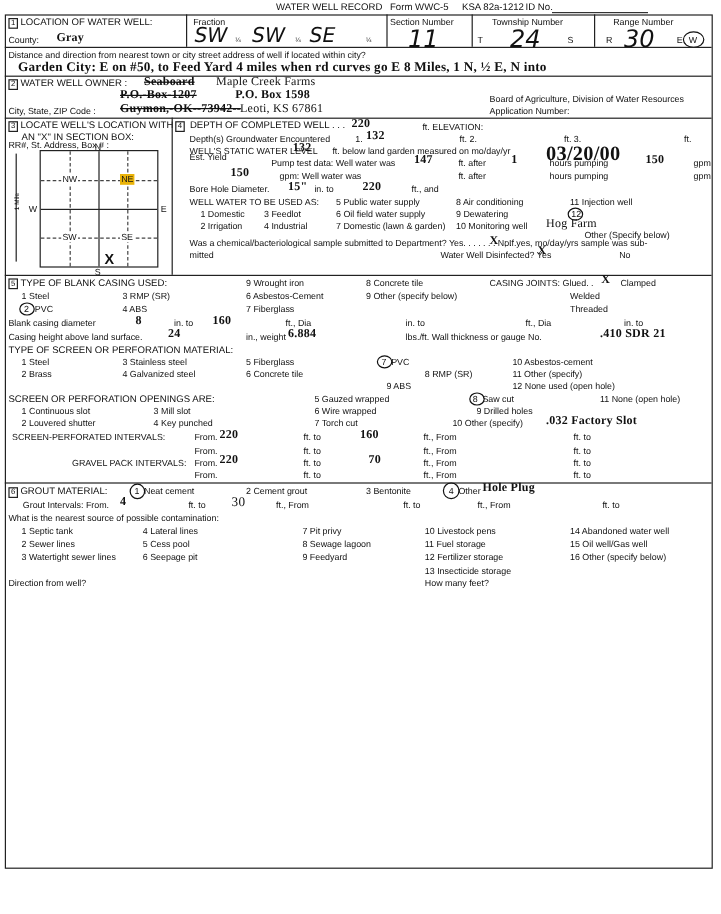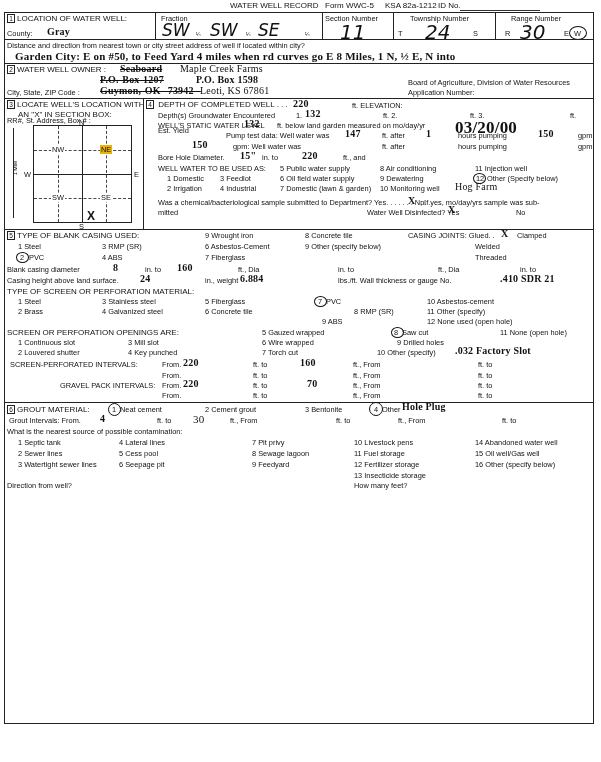--- a/index.html
+++ b/index.html
@@ -130,21 +130,21 @@
 <div class="a s" style="left:380px;top:174px;">9 Dewatering</div>
 <div class="a s" style="left:167px;top:184px;">2 Irrigation</div>
 <div class="a s" style="left:220px;top:184px;">4 Industrial</div>
 <div class="a s" style="left:280px;top:184px;">7 Domestic (lawn &amp; garden)</div>
 <div class="a s" style="left:380px;top:184px;">10 Monitoring well</div>
 <div class="a s" style="left:280px;top:164px;">5 Public water supply</div>
 <div class="a s" style="left:380px;top:164px;">8 Air conditioning</div>
 <div class="a s" style="left:475px;top:164px;">11 Injection well</div>
 <div class="a s" style="left:476px;top:174px;">12</div>
 <div class="circ" style="left:473px;top:173px;width:11px;height:9px;"></div>
-<div class="a s" style="left:487px;top:174px;">Other (Specify below)</div>
+<div class="a s" style="left:487px;top:191px;">Other (Specify below)</div>
 <div class="a ty" style="left:455px;top:181px;font-weight:normal;">Hog Farm</div>
 <div class="a s" style="left:158px;top:198px;">Was a chemical/bacteriological sample submitted to Department? Yes. . . . . . . No. .</div>
 <div class="a ty" style="left:408px;top:195px;">X</div>
 <div class="a s" style="left:420px;top:198px;">; If yes, mo/day/yrs sample was sub-</div>
 <div class="a s" style="left:158px;top:208px;">mitted</div>
 <div class="a s" style="left:367px;top:208px;">Water Well Disinfected?  Yes</div>
 <div class="a ty" style="left:448px;top:204px;">X</div>
 <div class="a s" style="left:516px;top:208px;">No</div>
 <div class="hl" style="left:4px;top:229px;width:589px;"></div>
 
@@ -236,21 +236,21 @@
 <div class="a s" style="left:7px;top:405px;font-size:8px;"><span class="num">6</span><span>GROUT MATERIAL:</span></div>
 <div class="a s" style="left:112px;top:405px;">1</div>
 <div class="circ" style="left:108px;top:403px;width:11px;height:11px;"></div>
 <div class="a s" style="left:120px;top:405px;">Neat cement</div>
 <div class="a s" style="left:205px;top:405px;">2 Cement grout</div>
 <div class="a s" style="left:305px;top:405px;">3 Bentonite</div>
 <div class="a s" style="left:374px;top:405px;">4</div>
 <div class="circ" style="left:369px;top:402px;width:12px;height:12px;"></div>
 <div class="a s" style="left:382px;top:405px;">Other</div>
 <div class="a ty" style="left:402px;top:401px;">Hole Plug</div>
-<div class="a s" style="left:9px;top:416px;text-align:center;">Grout Intervals:  From.</div>
+<div class="a s" style="left:19px;top:416px;text-align:center;">Grout Intervals:  From.</div>
 <div class="a ty" style="left:100px;top:413px;">4</div>
 <div class="a s" style="left:157px;top:416px;">ft. to</div>
 <div class="a ty" style="left:193px;top:413px;font-weight:normal;font-size:11px;">30</div>
 <div class="a s" style="left:230px;top:416px;">ft., From</div>
 <div class="a s" style="left:336px;top:416px;">ft. to</div>
 <div class="a s" style="left:398px;top:416px;">ft., From</div>
 <div class="a s" style="left:502px;top:416px;">ft. to</div>
 <div class="a s" style="left:7px;top:427px;">What is the nearest source of possible contamination:</div>
 <div class="a s" style="left:18px;top:438px;">1 Septic tank</div>
 <div class="a s" style="left:119px;top:438px;">4 Lateral lines</div>

